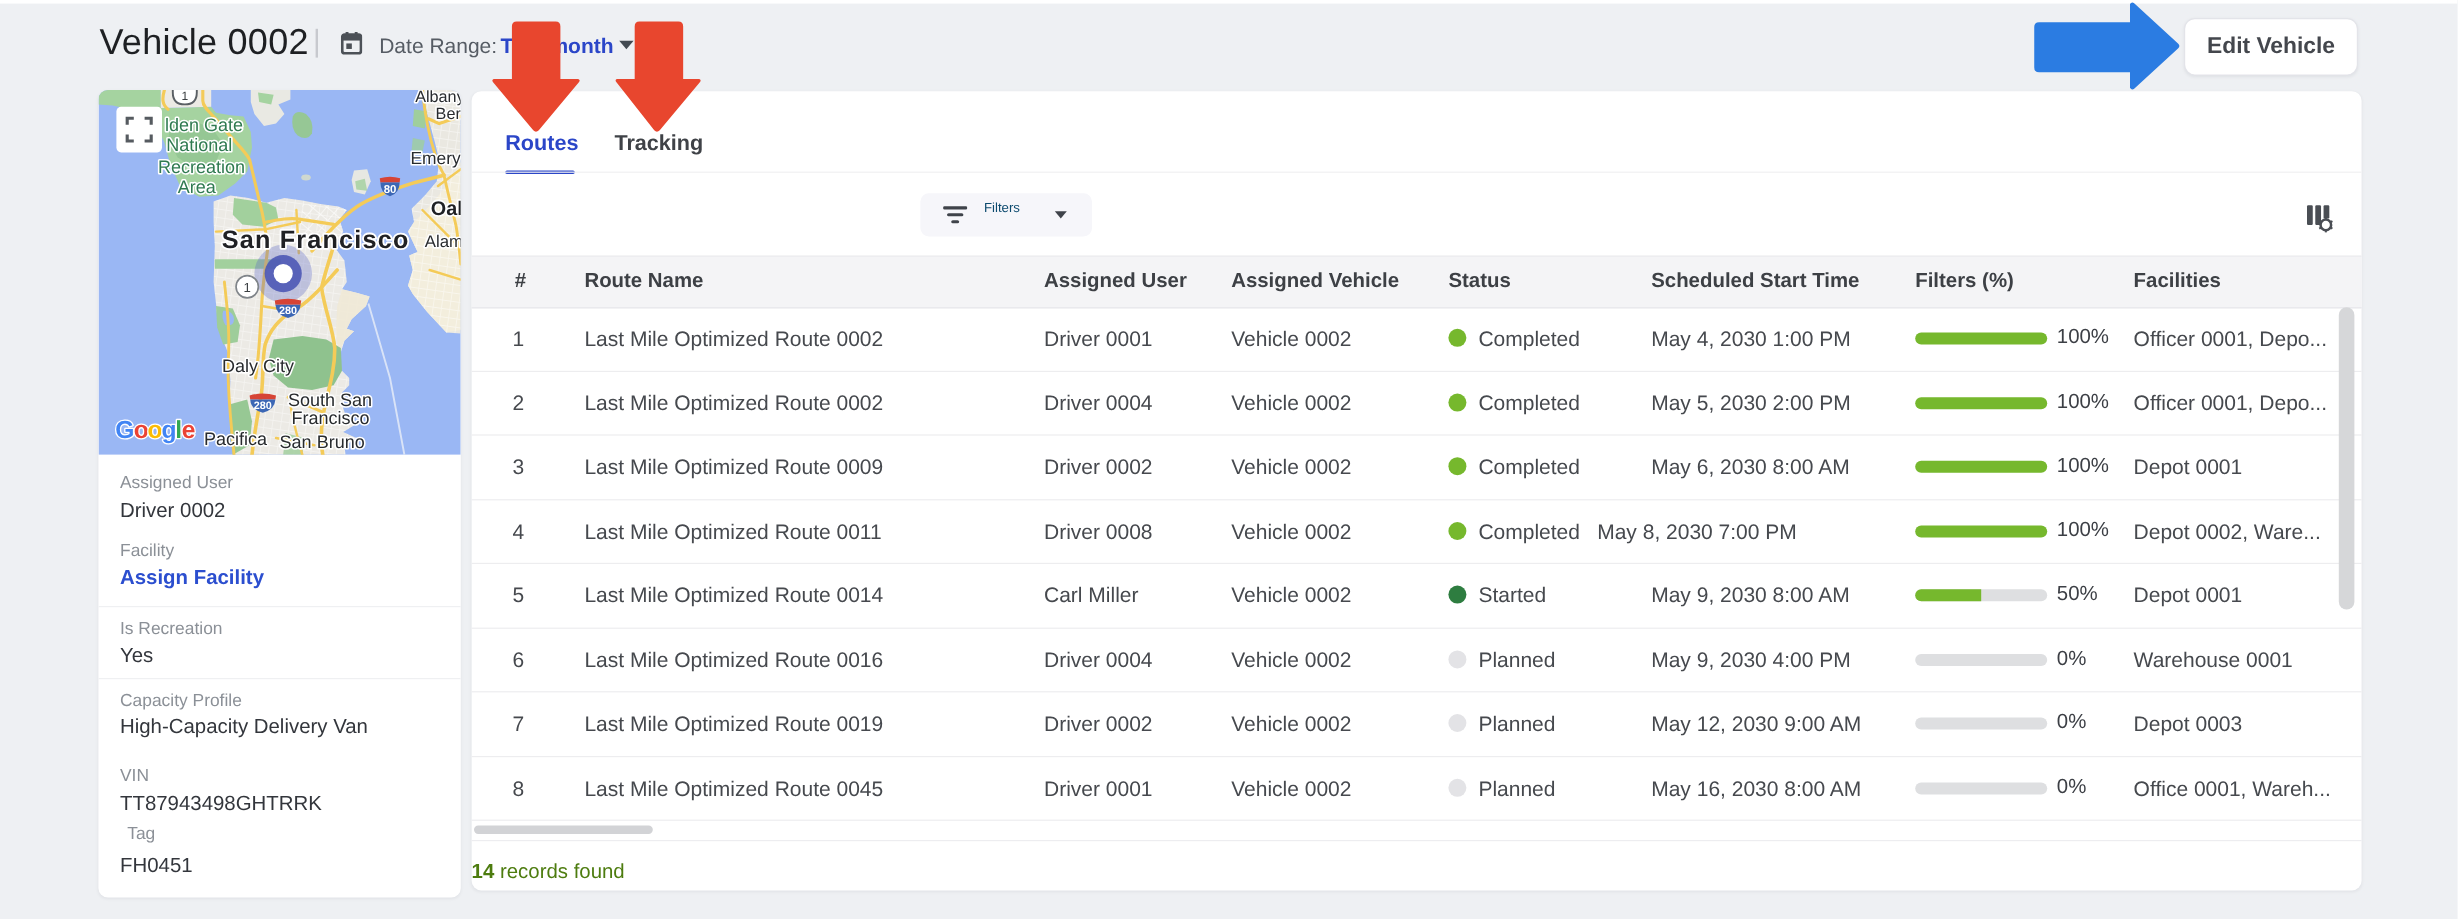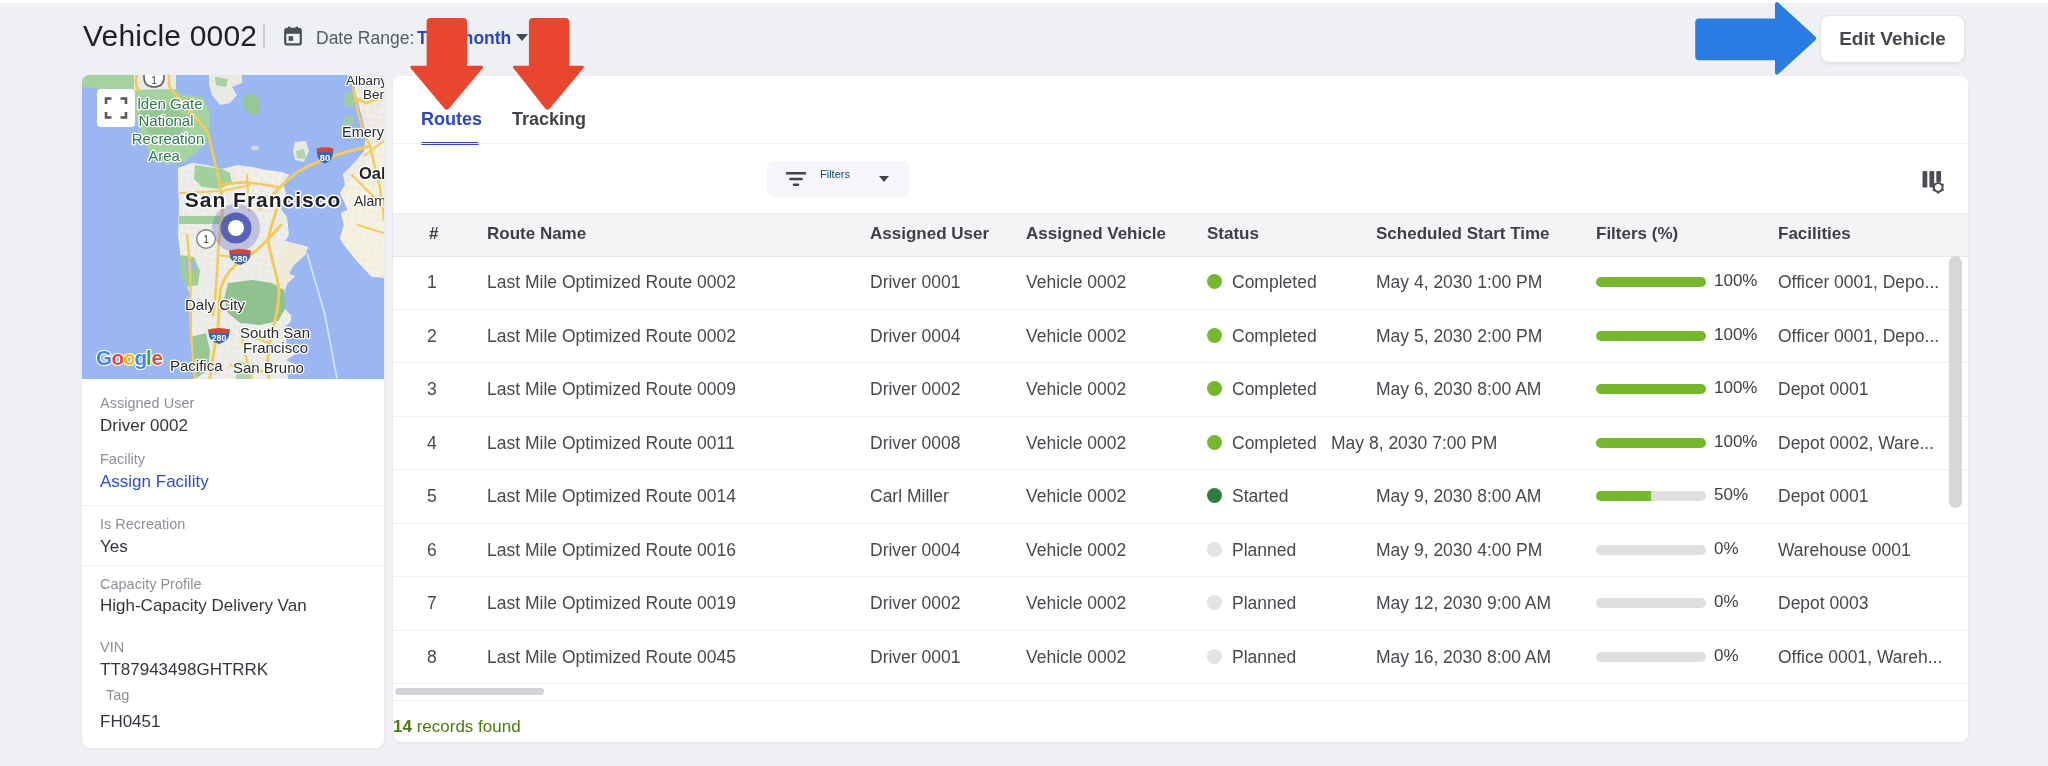--- a/index.html
+++ b/index.html
@@ -190,21 +190,21 @@
     <path d="M24,29 L24,23.5 L29.5,23.5"></path>
     <path d="M38.5,23.5 L44,23.5 L44,29"></path>
     <path d="M44,37 L44,42.5 L38.5,42.5"></path>
     <path d="M29.5,42.5 L24,42.5 L24,37"></path>
   </g>
 </g>
 </svg>
 <div class="abs flabel" style="left:18px;top:320px">Assigned User</div>
 <div class="abs fvalue" style="left:18px;top:341px">Driver 0002</div>
 <div class="abs flabel" style="left:18px;top:376px">Facility</div>
-<div class="abs" style="left:18px;top:397px;font-size:17px;font-weight:normal;color:#2b4ecf">Assign Facility</div>
+<div class="abs" style="left:18px;top:397px;font-size:17px;font-weight:bold;color:#2b4ecf">Assign Facility</div>
 <div class="abs ldiv" style="top:430px"></div>
 <div class="abs flabel" style="left:18px;top:441px">Is Recreation</div>
 <div class="abs fvalue" style="left:18px;top:462px">Yes</div>
 <div class="abs ldiv" style="top:490px"></div>
 <div class="abs flabel" style="left:18px;top:501px">Capacity Profile</div>
 <div class="abs fvalue" style="left:18px;top:521px">High-Capacity Delivery Van</div>
 <div class="abs flabel" style="left:18px;top:564px">VIN</div>
 <div class="abs fvalue" style="left:18px;top:585px">TT87943498GHTRRK</div>
 <div class="abs flabel" style="left:24px;top:612px">Tag</div>
 <div class="abs fvalue" style="left:18px;top:637px">FH0451</div>

